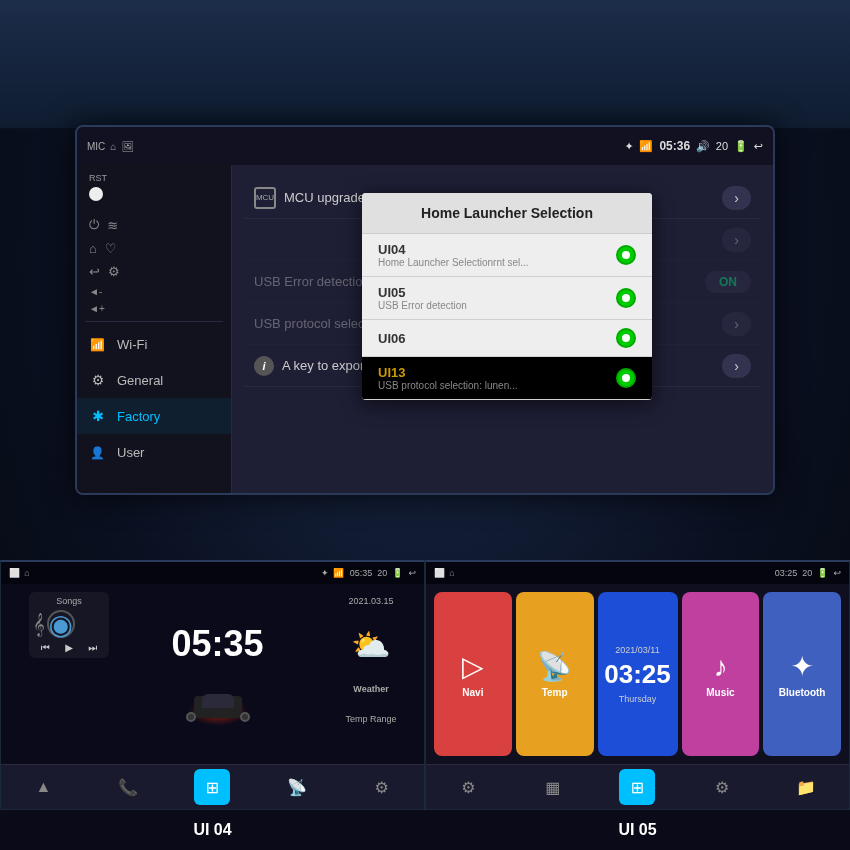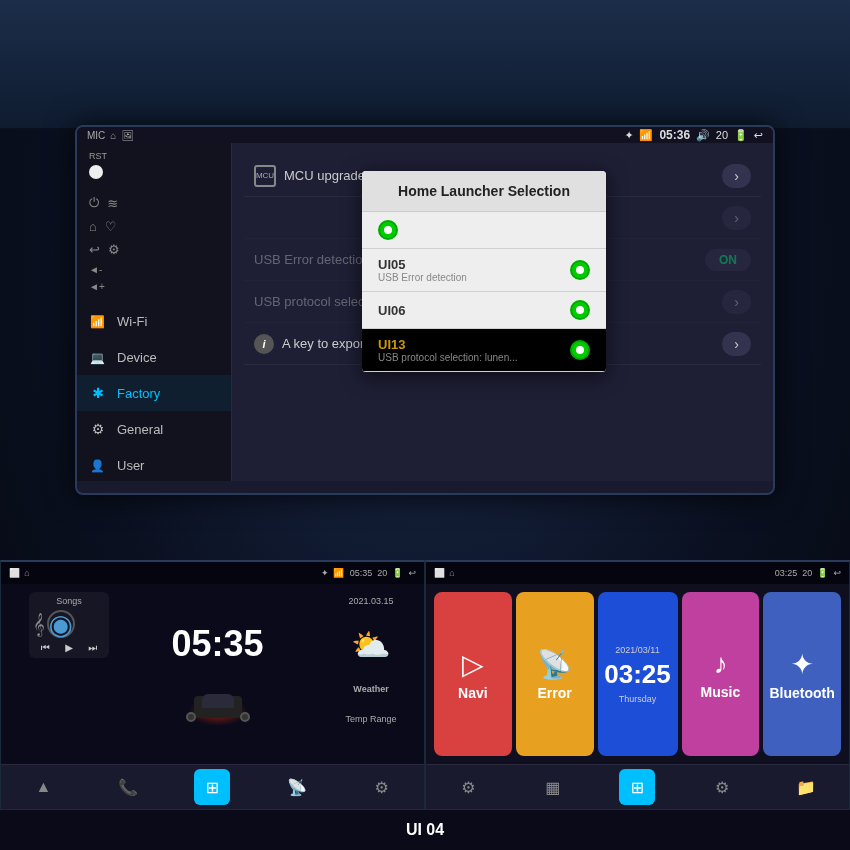--- a/index.html
+++ b/index.html
@@ -37,21 +37,21 @@
       height: 370px;
       background: #1a1a2e;
       border-radius: 8px;
       overflow: hidden;
       border: 2px solid #2a3a5a;
       box-shadow: 0 0 30px rgba(0,0,0,0.8);
     }
 
     
     .status-bar {
-      height: 16px;
+      height: 38px;
       background: #111122;
       display: flex;
       align-items: center;
       justify-content: space-between;
       padding: 0 10px;
       font-size: 11px;
       color: #ccc;
     }
     .status-left { display: flex; align-items: center; gap: 5px; font-size: 10px; color: #aaa; }
     .status-right { display: flex; align-items: center; gap: 6px; font-size: 11px; color: #ddd; }
@@ -141,21 +141,21 @@
       cursor: pointer;
       font-size: 12px;
       font-weight: bold;
     }
 
     
     .dropdown-overlay {
       position: absolute;
       top: 28px;
       left: 130px;
-      width: 244px;
+      width: 290px;
       background: #e8e8e8;
       border-radius: 4px;
       box-shadow: 0 4px 20px rgba(0,0,0,0.6);
       z-index: 10;
       overflow: hidden;
     }
     .dropdown-title {
       background: #e0e0e0;
       padding: 12px 16px;
       font-size: 14px;
@@ -327,21 +327,21 @@
       height: 100%;
       border-radius: 8px;
       display: flex;
       flex-direction: column;
       align-items: center;
       justify-content: center;
       cursor: pointer;
       gap: 4px;
     }
     .tile-icon { font-size: 28px; color: white; }
-    .tile-label { font-size: 14px; color: white; font-weight: bold; }
+    .tile-label { font-size: 10px; color: white; font-weight: bold; }
     .tile-navi { background: #d94040; }
     .tile-radio { background: #e8a020; }
     .tile-time {
       background: #1d4ed8;
       min-width: 80px;
     }
     .tile-music { background: #c040a0; }
     .tile-bluetooth { background: #4060c0; }
 
     .ui05-navbar {
@@ -463,30 +463,26 @@
         </div>
       </div>
 
       <div class="sidebar-divider"></div>
 
       <div class="sidebar-item">
         <span class="icon icon-wifi"></span>
         <span>Wi-Fi</span>
       </div>
       <div class="sidebar-item">
-        <span class="icon icon-device"></span>
-        <span>Device</span>
+        <span class="icon icon-general"></span>
+        <span>General</span>
       </div>
       <div class="sidebar-item active">
         <span class="icon icon-factory"></span>
         <span style="color:#00bfff;">Factory</span>
-      </div>
-      <div class="sidebar-item">
-        <span class="icon icon-general"></span>
-        <span>General</span>
       </div>
       <div class="sidebar-item">
         <span class="icon icon-user"></span>
         <span>User</span>
       </div>
 
     </div>
 
     <div class="right-content">
 
@@ -524,20 +520,24 @@
           <span class="info-circle">i</span>
           <span>A key to export</span>
         </div>
         <button class="arrow-btn">›</button>
       </div>
 
       <div class="dropdown-overlay">
         <div class="dropdown-title">Home Launcher Selection</div>
 
         <div class="dropdown-item">
+          <div class="item-info">
+            <span class="item-name">UI04</span>
+            <span class="item-sub">Home Launcher Selectionrnt sel...</span>
+          </div>
           <div class="radio-btn">
             <div class="radio-inner"></div>
           </div>
         </div>
 
         <div class="dropdown-item">
           <div class="item-info">
             <span class="item-name">UI05</span>
             <span class="item-sub">USB Error detection</span>
           </div>
@@ -650,21 +650,21 @@
         </div>
       </div>
 
       <div class="ui05-tiles">
         <div class="tile tile-navi">
           <span class="tile-icon">▷</span>
           <span class="tile-label">Navi</span>
         </div>
         <div class="tile tile-radio">
           <span class="tile-icon">📡</span>
-          <span class="tile-label">Error</span>
+          <span class="tile-label">Temp</span>
         </div>
         <div class="tile tile-time">
           <span style="font-size:9px;color:#ccc;">2021/03/11</span>
           <span style="font-size:26px;font-weight:bold;color:white;">03:25</span>
           <span style="font-size:9px;color:#ccc;">Thursday</span>
         </div>
         <div class="tile tile-music">
           <span class="tile-icon">♪</span>
           <span class="tile-label">Music</span>
         </div>
@@ -680,14 +680,15 @@
         <div class="nav-item active" style="background:#00bfff;">⊞</div>
         <div class="nav-item">⚙</div>
         <div class="nav-item">📁</div>
       </div>
     </div>
 
   </div>
 
   <div class="ui-labels">
     <div class="ui-label">UI 04</div>
+    <div class="ui-label">UI 05</div>
   </div>
 </div>
 
 </body></html>

